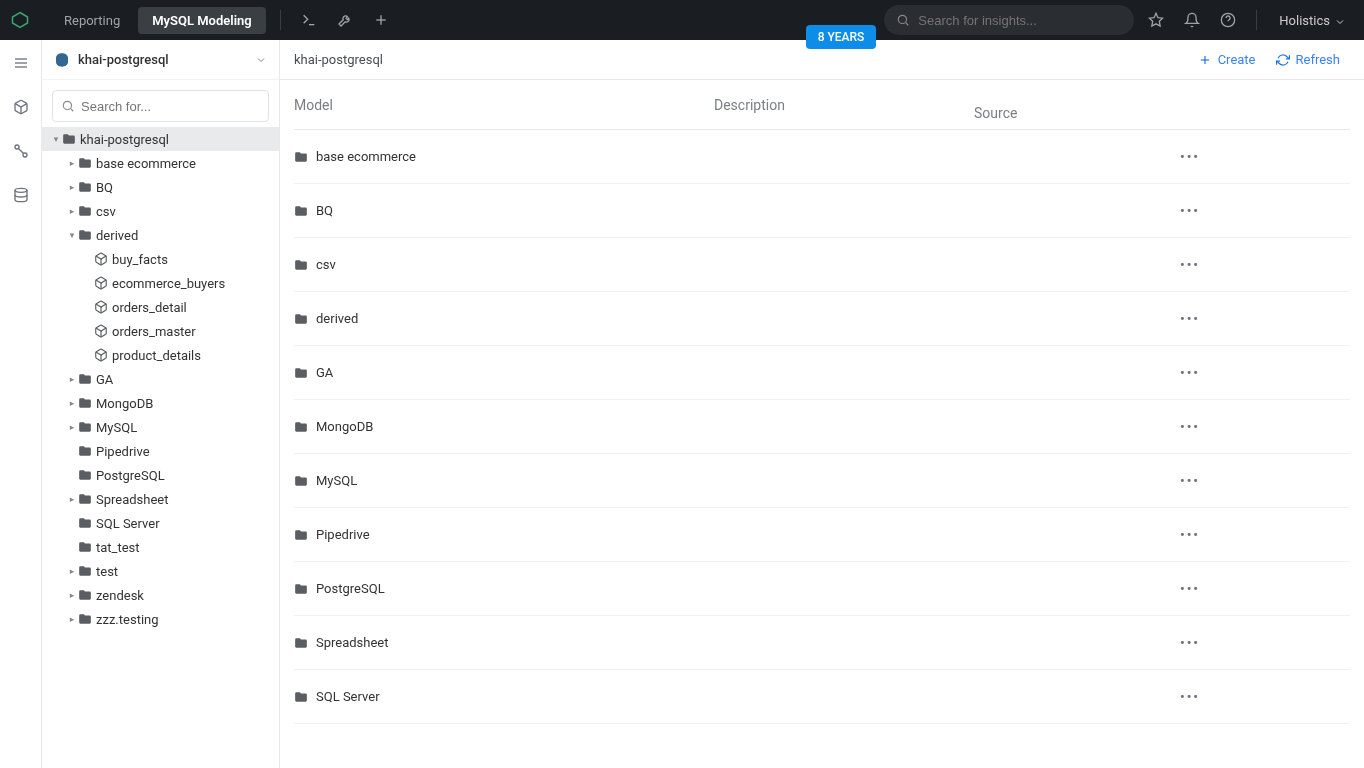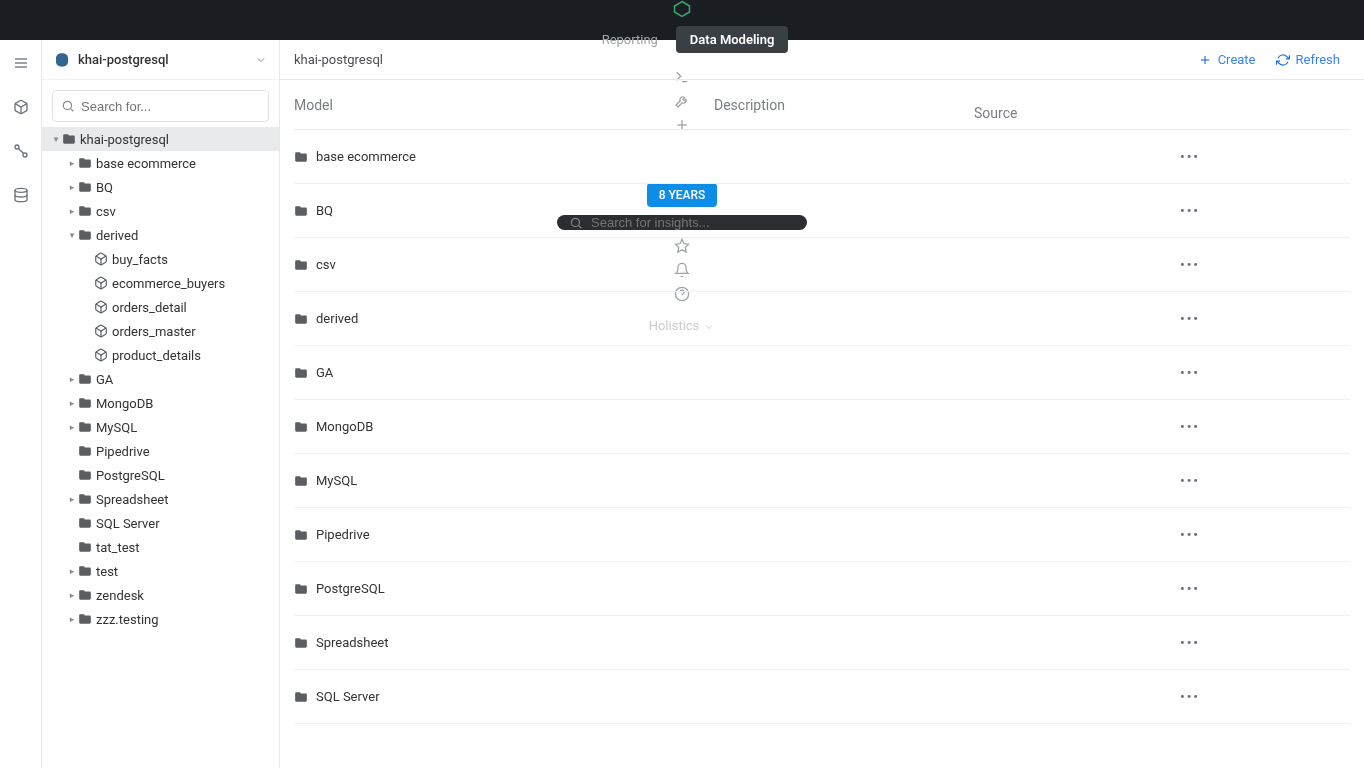--- a/index.html
+++ b/index.html
@@ -1,19 +1,19 @@
 <!DOCTYPE html>
 <html><head>
 <meta charset="utf-8">
 <style>
 * { margin: 0; padding: 0; box-sizing: border-box; }
 body { font-family: -apple-system, BlinkMacSystemFont, "Segoe UI", Roboto, sans-serif; font-size: 13px; color: #333; background: #fff; overflow: hidden; height: 768px; width: 1364px; }
 
 
-.topbar { height: 40px; background: #1a1d21; display: flex; align-items: center; padding: 0 10px; gap: 8px; color: #ccc; flex-direction: column; }
+.topbar { height: 40px; background: #1a1d21; display: flex; align-items: center; padding: 0 10px; gap: 8px; color: #ccc; }
 .logo { width: 20px; height: 20px; display: flex; align-items: center; justify-content: center; }
 .nav-tabs { display: flex; gap: 4px; margin-left: 12px; }
 .nav-tab { padding: 6px 14px; border-radius: 4px; cursor: pointer; color: #a0a4a8; }
 .nav-tab.active { background: #3a3f44; color: #fff; font-weight: 600; }
 .nav-divider { width: 1px; height: 20px; background: #3a3f44; margin: 0 6px; }
 .nav-icon { width: 28px; height: 28px; display: flex; align-items: center; justify-content: center; cursor: pointer; color: #a0a4a8; border-radius: 4px; }
 .top-spacer { flex: 1; }
 .badge { background: #0d8de8; color: #fff; padding: 5px 12px; border-radius: 4px; font-size: 12px; font-weight: 500; margin-top: 34px; }
 .search-global { background: #2a2d31; border-radius: 18px; height: 30px; width: 250px; display: flex; align-items: center; padding: 0 12px; gap: 8px; color: #888; }
 .search-global input { background: transparent; border: none; outline: none; color: #ccc; font-size: 13px; flex: 1; }
@@ -66,21 +66,21 @@
 <body>
 
 <div class="topbar">
   <div class="logo">
     <svg width="18" height="18" viewBox="0 0 24 24">
         <polygon points="12,2 22,8 22,16 12,22 2,16 2,8" fill="none" stroke="#3aa76d" stroke-width="2"></polygon>
       </svg>
   </div>
   <div class="nav-tabs">
     <div class="nav-tab">Reporting</div>
-    <div class="nav-tab active">Data Modeling</div>
+    <div class="nav-tab active">MySQL Modeling</div>
   </div>
   <div class="nav-divider"></div>
   <div class="nav-icon">
     <svg width="16" height="16" viewBox="0 0 24 24" fill="none" stroke="currentColor" stroke-width="2">
         <polyline points="4 17 10 11 4 5"></polyline>
         <line x1="12" y1="19" x2="20" y2="19"></line>
       </svg>
   </div>
   <div class="nav-icon">
     <svg width="16" height="16" viewBox="0 0 24 24" fill="none" stroke="currentColor" stroke-width="2">

